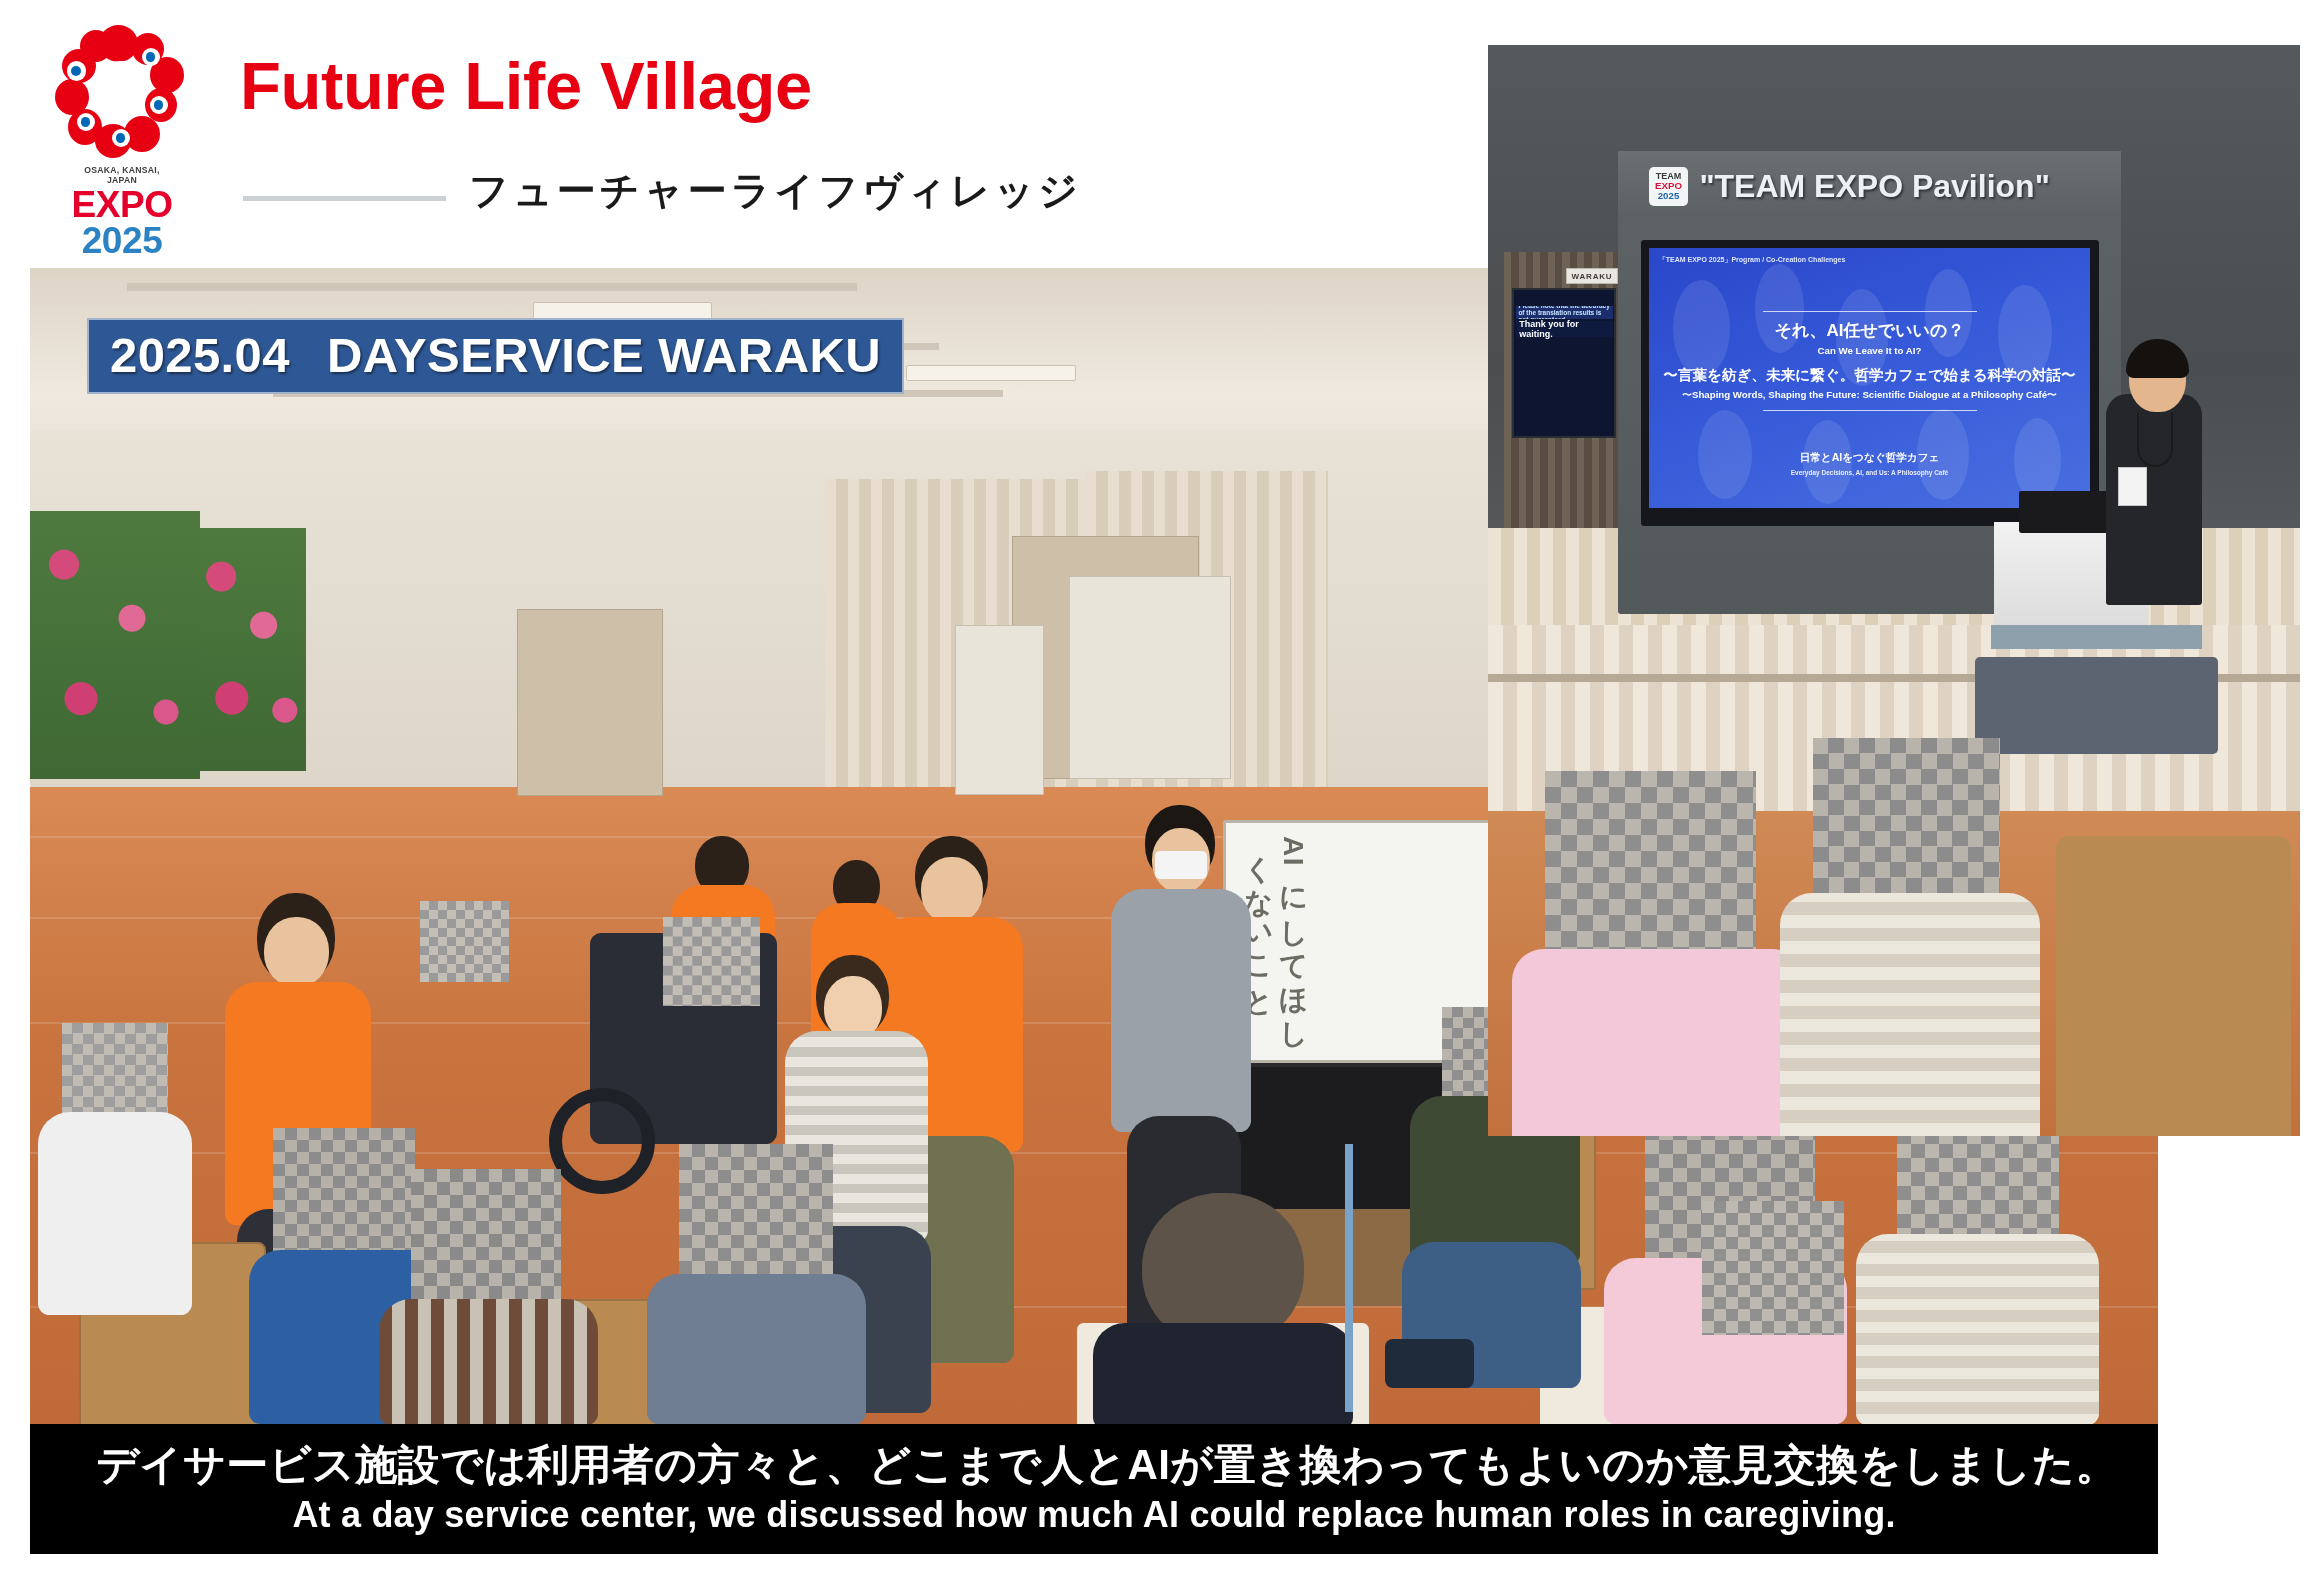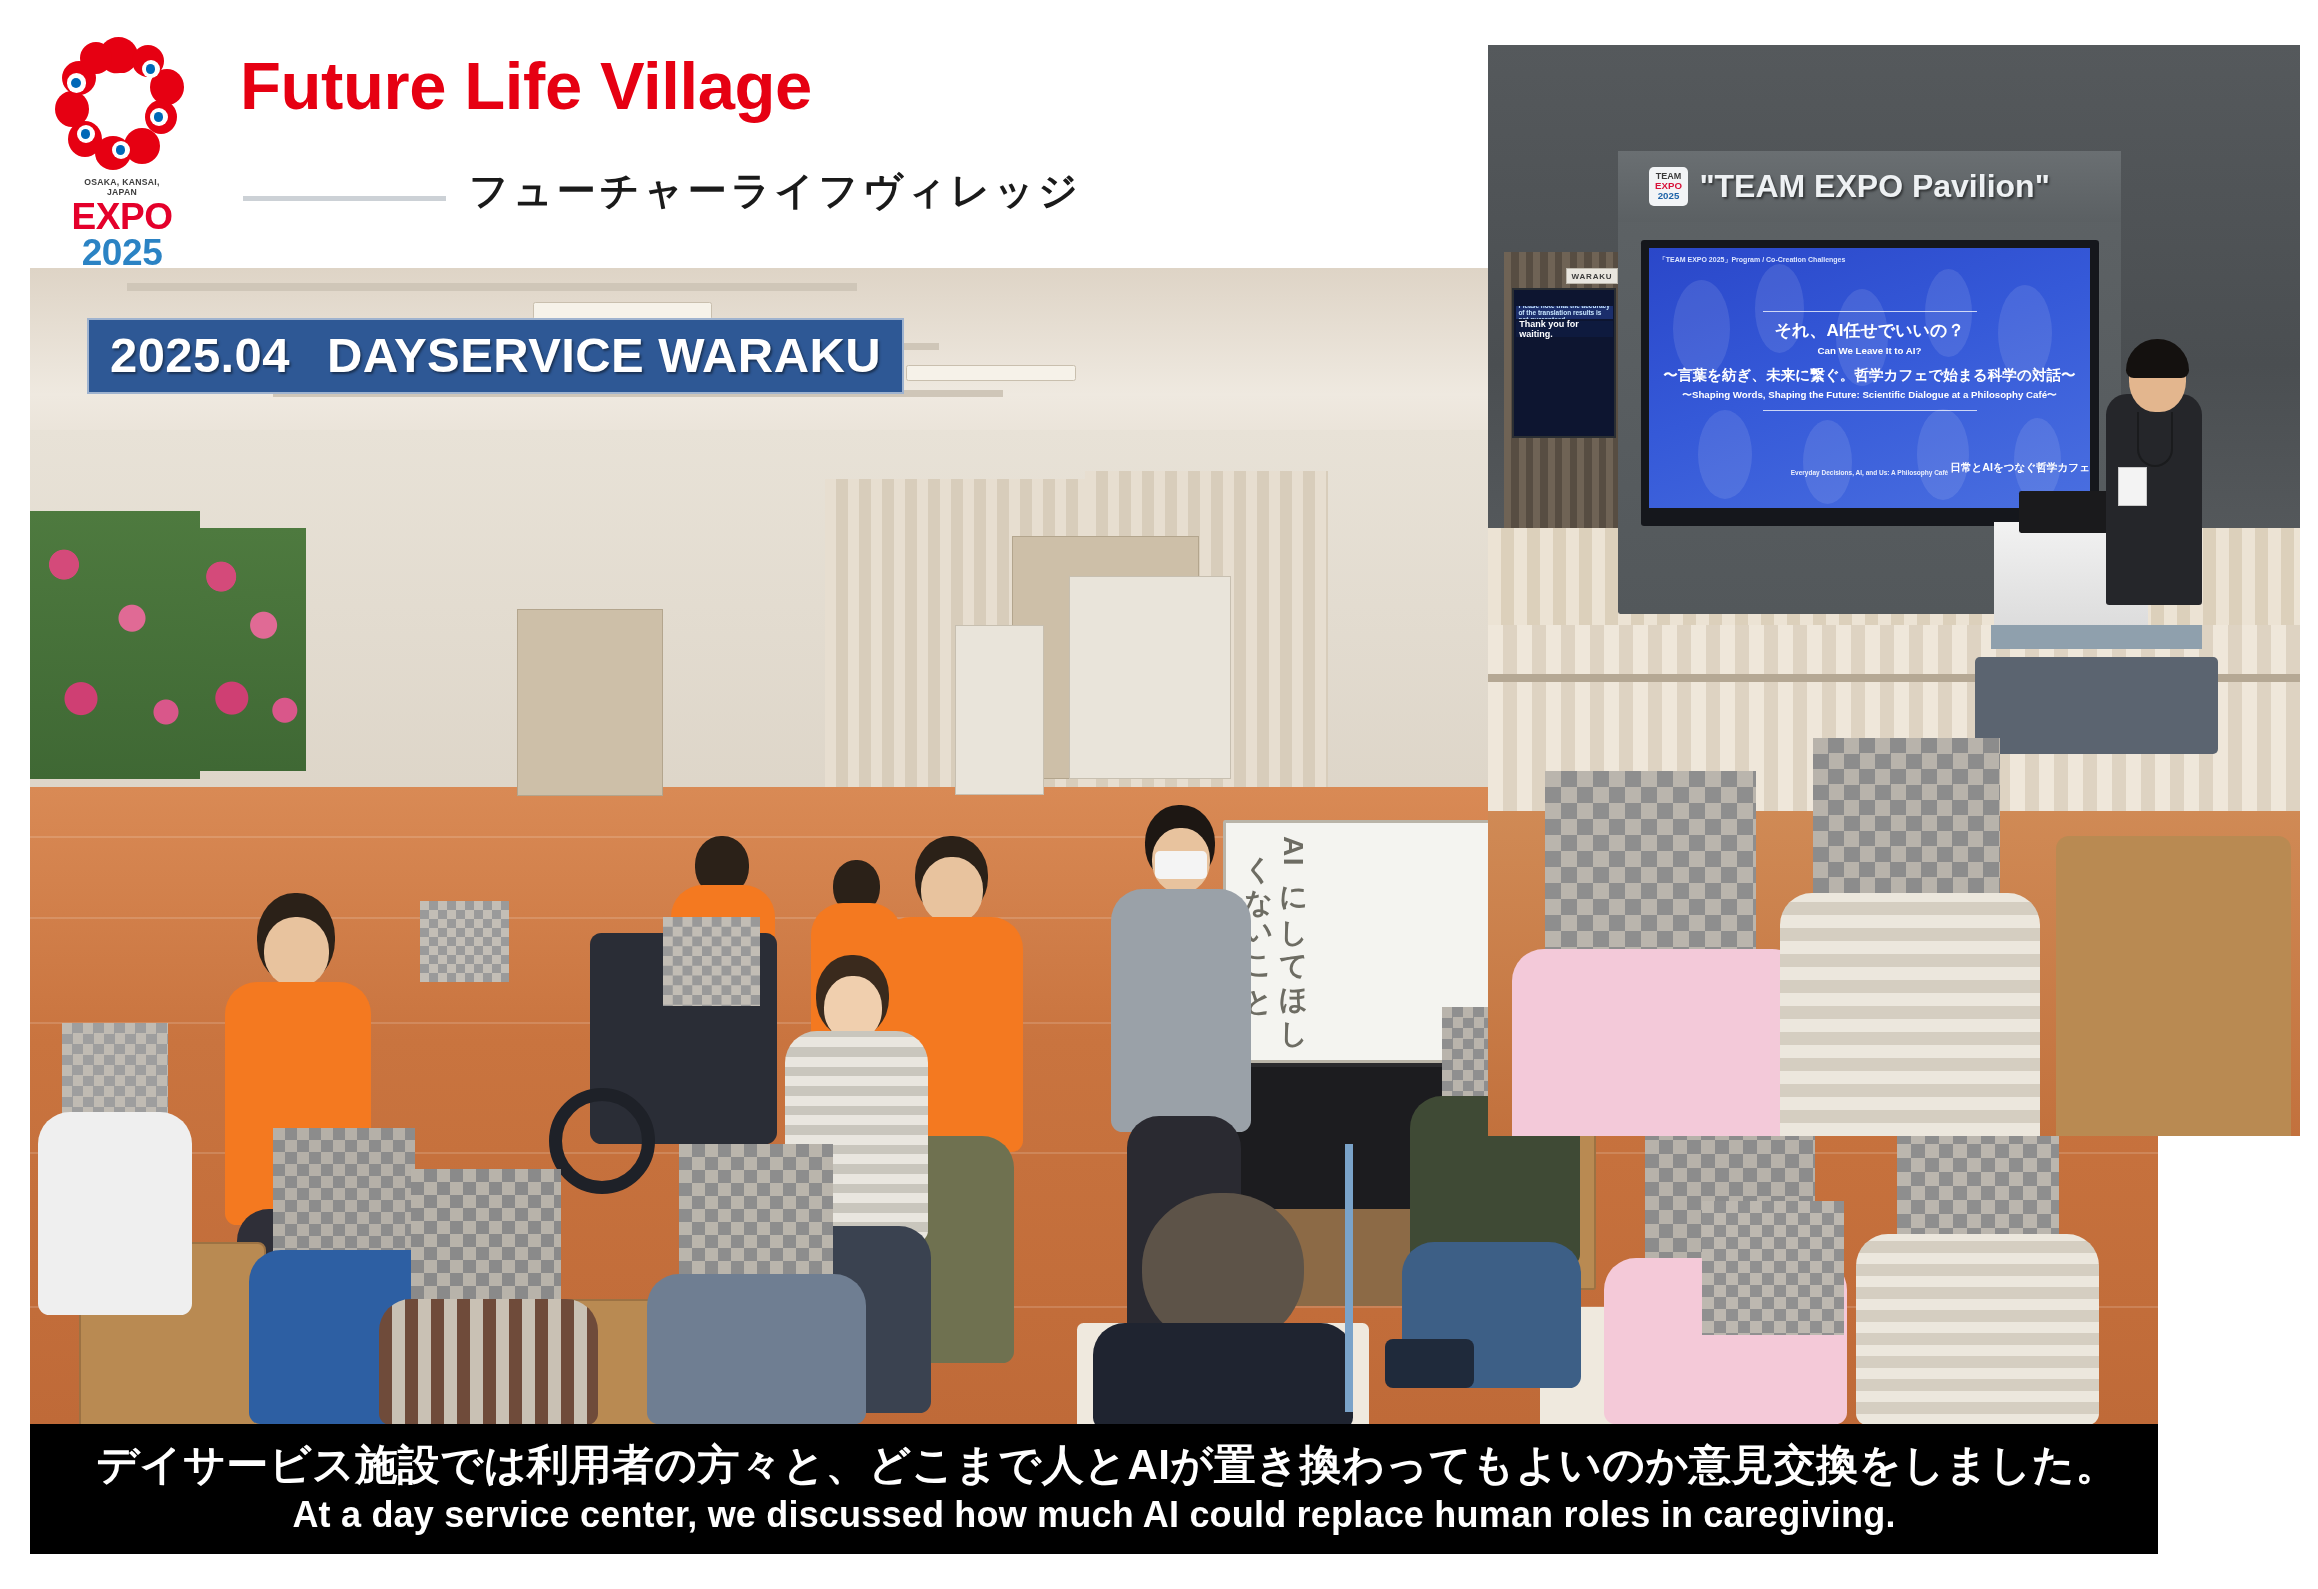--- a/index.html
+++ b/index.html
@@ -7,21 +7,21 @@
     width: 2319px; height: 1590px;
     background: #ffffff;
     font-family: "Liberation Sans", "DejaVu Sans", sans-serif;
     overflow: hidden;
   }
   #page { position: relative; width: 2319px; height: 1590px; background:#fff; }
 
   
   #header { position:absolute; left:0; top:0; width:2319px; height:260px; }
 
-  .expo-logo { position:absolute; left:47px; top:37px; width:146px; height:203px; }
+  .expo-logo { position:absolute; left:47px; top:25px; width:146px; height:203px; }
   .myaku-ring { position:absolute; left:6.5px; top:0; width:130px; height:134px; }
   .blob { position:absolute; border-radius:50%; background:#e60012; }
   .eye { position:absolute; border-radius:50%; background:#ffffff;
          display:flex; align-items:center; justify-content:center; }
   .pupil { width:52%; height:52%; border-radius:50%; background:#0068b7; }
 
   .expo-wordmark { position:absolute; left:18px; top:140px; width:114px; text-align:center; }
   .ok-japan { font-size:9.3px; letter-spacing:0.3px; color:#3d3d3d; font-weight:700;
               transform:scaleX(0.93); }
   .expo-word { font-size:37px; font-weight:700; color:#e4002b; line-height:0.98;
@@ -473,21 +473,21 @@
 
       <div class="slide-kicker">「TEAM EXPO 2025」Program / Co-Creation Challenges</div>
 
       <div class="slide-rule" style="left:114px; top:63px; width:214px;"></div>
       <div class="slide-h1" style="top:71px;">それ、AI任せでいいの？</div>
       <div class="slide-h1en" style="top:97px;">Can We Leave It to AI?</div>
       <div class="slide-h2" style="top:118px;">〜言葉を紡ぎ、未来に繋ぐ。哲学カフェで始まる科学の対話〜</div>
       <div class="slide-h2en" style="top:141px;">〜Shaping Words, Shaping the Future: Scientific Dialogue at a Philosophy Café〜</div>
       <div class="slide-rule" style="left:114px; top:162px; width:214px;"></div>
 
-      <div class="slide-f1" style="top:213px;text-align:right;">日常とAIをつなぐ哲学カフェ</div>
+      <div class="slide-f1" style="top:203px;">日常とAIをつなぐ哲学カフェ</div>
       <div class="slide-f2" style="top:221px;">Everyday Decisions, AI, and Us: A Philosophy Café</div>
     </div>
 
     <div class="podium"></div>
     <div class="laptop"></div>
     <div class="presenter-body"></div>
     <div class="presenter-head"></div>
     <div class="presenter-hair"></div>
     <div class="lanyard"></div>
     <div class="badge-card"></div>

